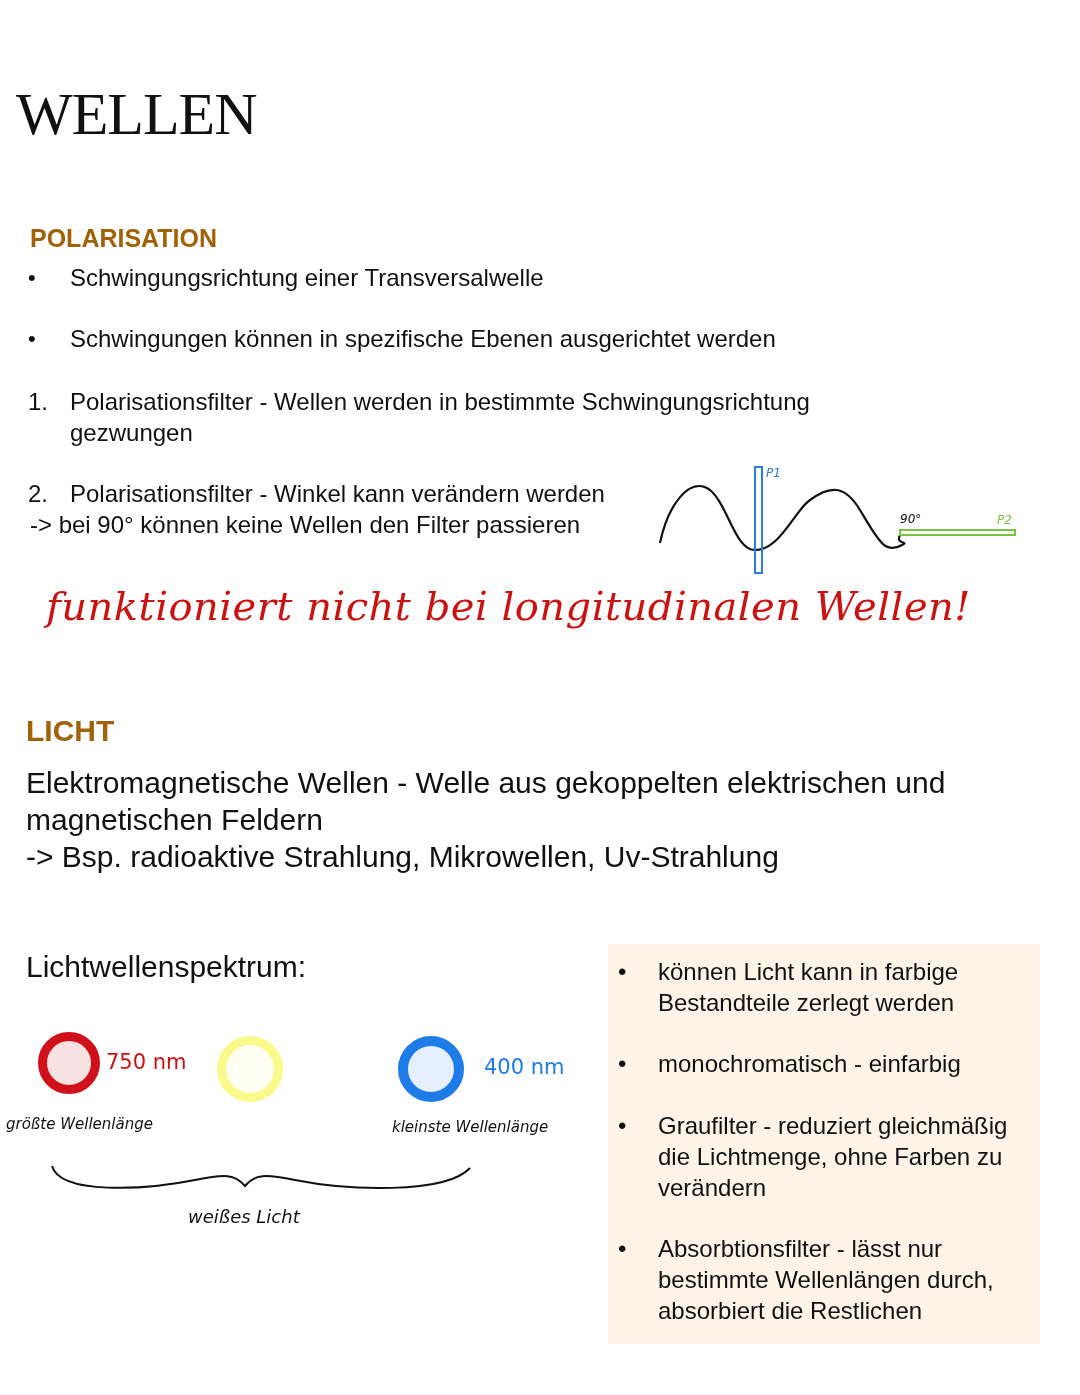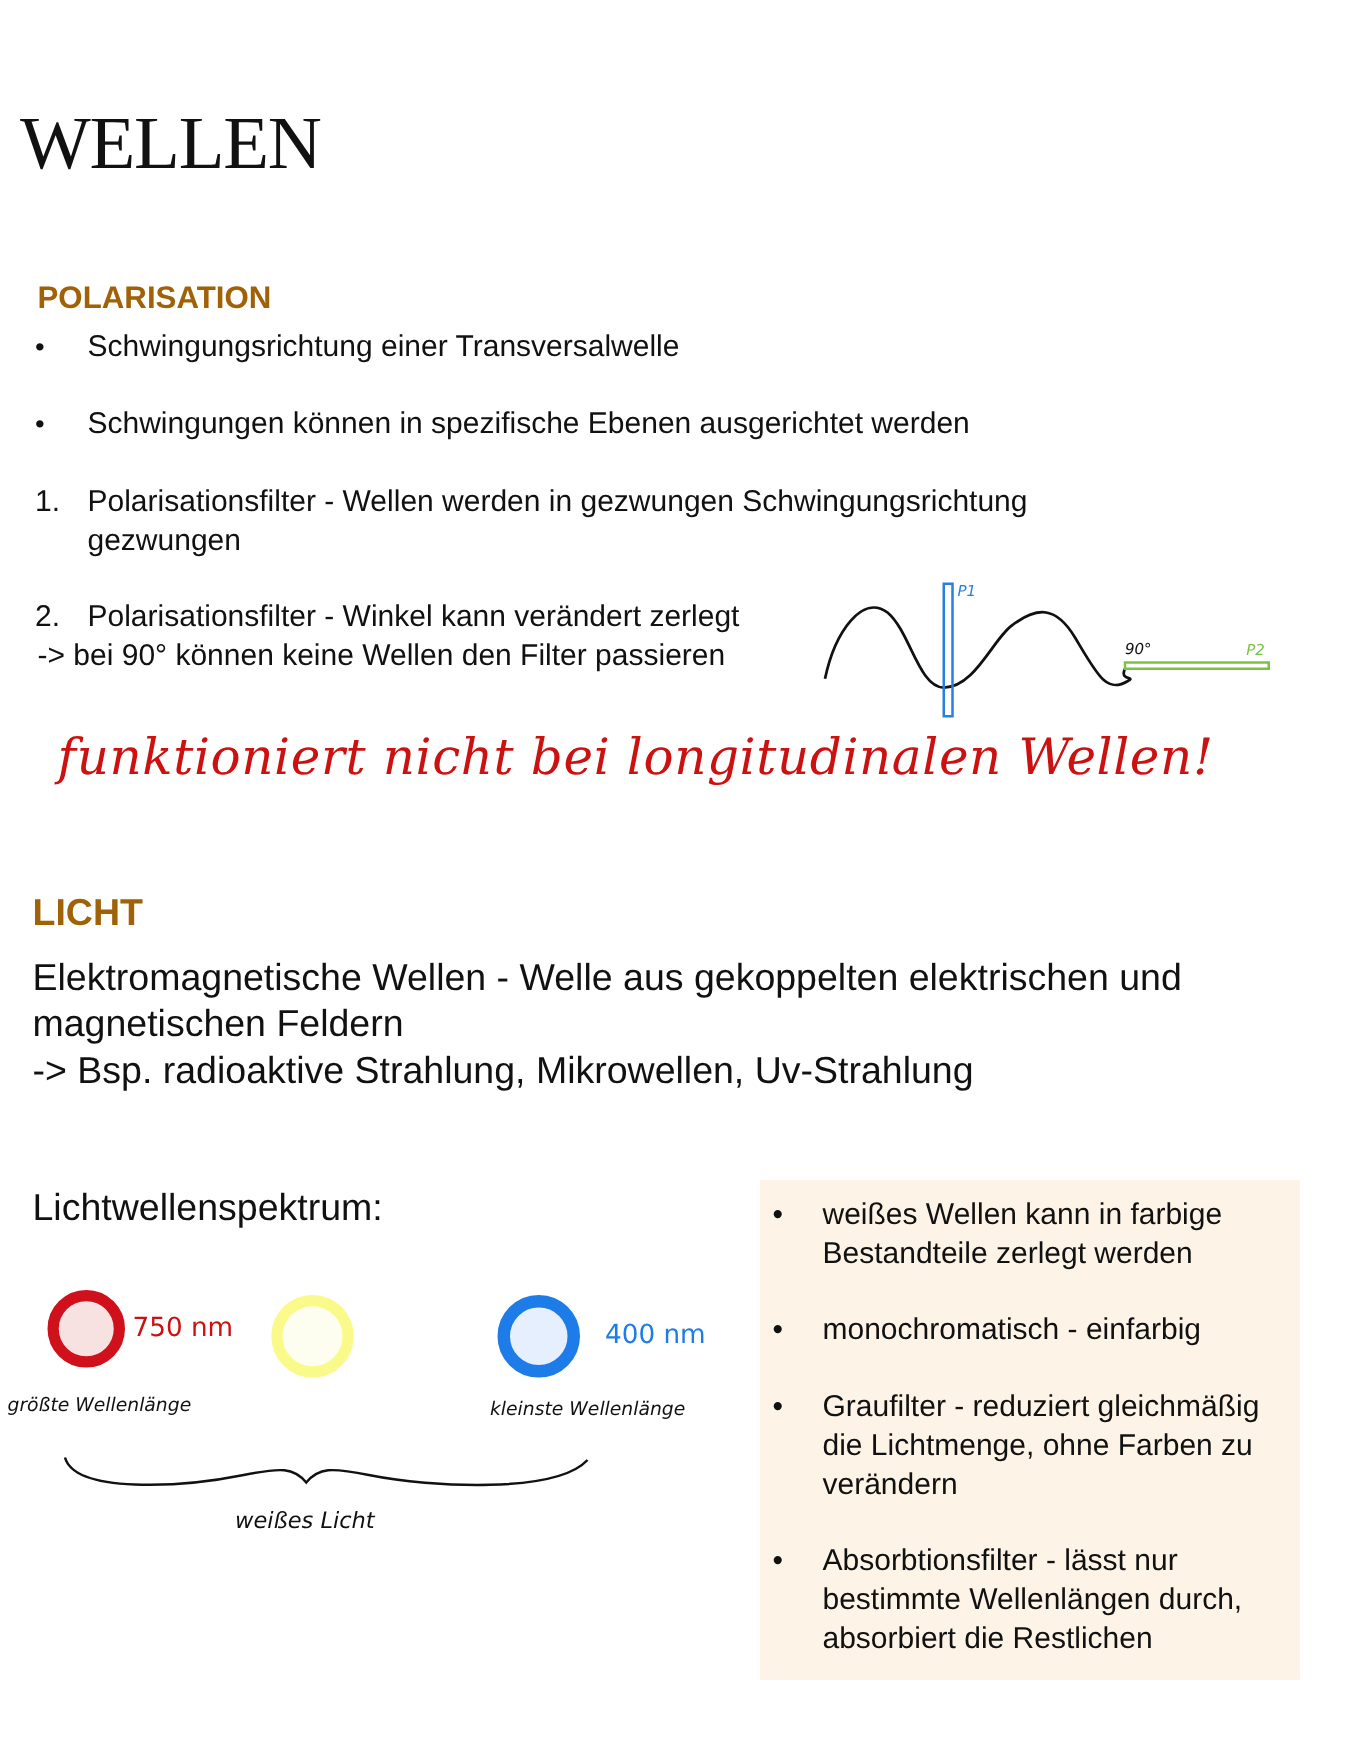--- a/index.html
+++ b/index.html
@@ -33,27 +33,27 @@
   <span class="bullet-dot" style="left:0;">•</span>
   <span style="position:absolute; left:42px; white-space:nowrap;">Schwingungsrichtung einer Transversalwelle</span>
 </div>
 <div class="abs body" style="left:28px; top:323px; width:900px;">
   <span class="bullet-dot" style="left:0;">•</span>
   <span style="position:absolute; left:42px; white-space:nowrap;">Schwingungen können in spezifische Ebenen ausgerichtet werden</span>
 </div>
 
 <div class="abs body" style="left:28px; top:386px; width:900px; height:64px;">
   <span style="position:absolute; left:0;">1.</span>
-  <span style="position:absolute; left:42px; white-space:nowrap;">Polarisationsfilter - Wellen werden in gezwungen Schwingungsrichtung</span>
+  <span style="position:absolute; left:42px; white-space:nowrap;">Polarisationsfilter - Wellen werden in bestimmte Schwingungsrichtung</span>
   <span style="position:absolute; left:42px; top:31px; white-space:nowrap;">gezwungen</span>
 </div>
 
 <div class="abs body" style="left:28px; top:478px; width:640px;">
   <span style="position:absolute; left:0;">2.</span>
-  <span style="position:absolute; left:42px; white-space:nowrap;">Polarisationsfilter - Winkel kann verändert zerlegt</span>
+  <span style="position:absolute; left:42px; white-space:nowrap;">Polarisationsfilter - Winkel kann verändern werden</span>
 </div>
 <div class="abs body" style="left:30px; top:509px; white-space:nowrap;">-&gt; bei 90° können keine Wellen den Filter passieren</div>
 
 <svg class="abs" style="left:640px; top:455px;" width="400" height="130" viewBox="0 0 400 130">
   <path d="M20,88 C28,50 50,20 70,35 C88,50 95,95 115,95 C140,95 155,55 170,45 C190,30 205,30 220,55 C238,85 245,100 262,90 C270,86 255,90 260,80" fill="none" stroke="#111" stroke-width="2.2"></path>
   <rect x="115" y="12" width="7" height="106" fill="none" stroke="#2a7de1" stroke-width="2"></rect>
   <text x="126" y="22" font-size="12" fill="#2a7de1" font-style="italic" font-family="DejaVu Sans, sans-serif">P1</text>
   <rect x="260" y="75" width="115" height="5" fill="none" stroke="#7cc242" stroke-width="2"></rect>
   <text x="357" y="69" font-size="12" fill="#7cc242" font-style="italic" font-family="DejaVu Sans, sans-serif">P2</text>
   <text x="260" y="68" font-size="12" fill="#111" font-style="italic" font-family="DejaVu Sans, sans-serif">90°</text>
@@ -80,21 +80,21 @@
 
 <svg class="abs" style="left:45px; top:1160px;" width="440" height="40" viewBox="0 0 440 40">
   <path d="M7,6 C15,35 100,30 150,20 C180,14 190,14 200,26 C210,14 220,14 250,20 C300,30 400,35 425,8" fill="none" stroke="#111" stroke-width="2"></path>
 </svg>
 <div class="abs small-hand" style="left:188px; top:1206px; font-size:18px;">weißes Licht</div>
 
 <div class="abs info-box">
   <div class="info-item" style="top:12px;">
     <span class="dot">•</span>
     <div class="txt">
-      <div>weißes Wellen kann in farbige</div>
+      <div>können Licht kann in farbige</div>
       <div>Bestandteile zerlegt werden</div>
     </div>
   </div>
   <div class="info-item" style="top:104px;">
     <span class="dot">•</span>
     <div class="txt">
       <div>monochromatisch - einfarbig</div>
     </div>
   </div>
   <div class="info-item" style="top:166px;">

